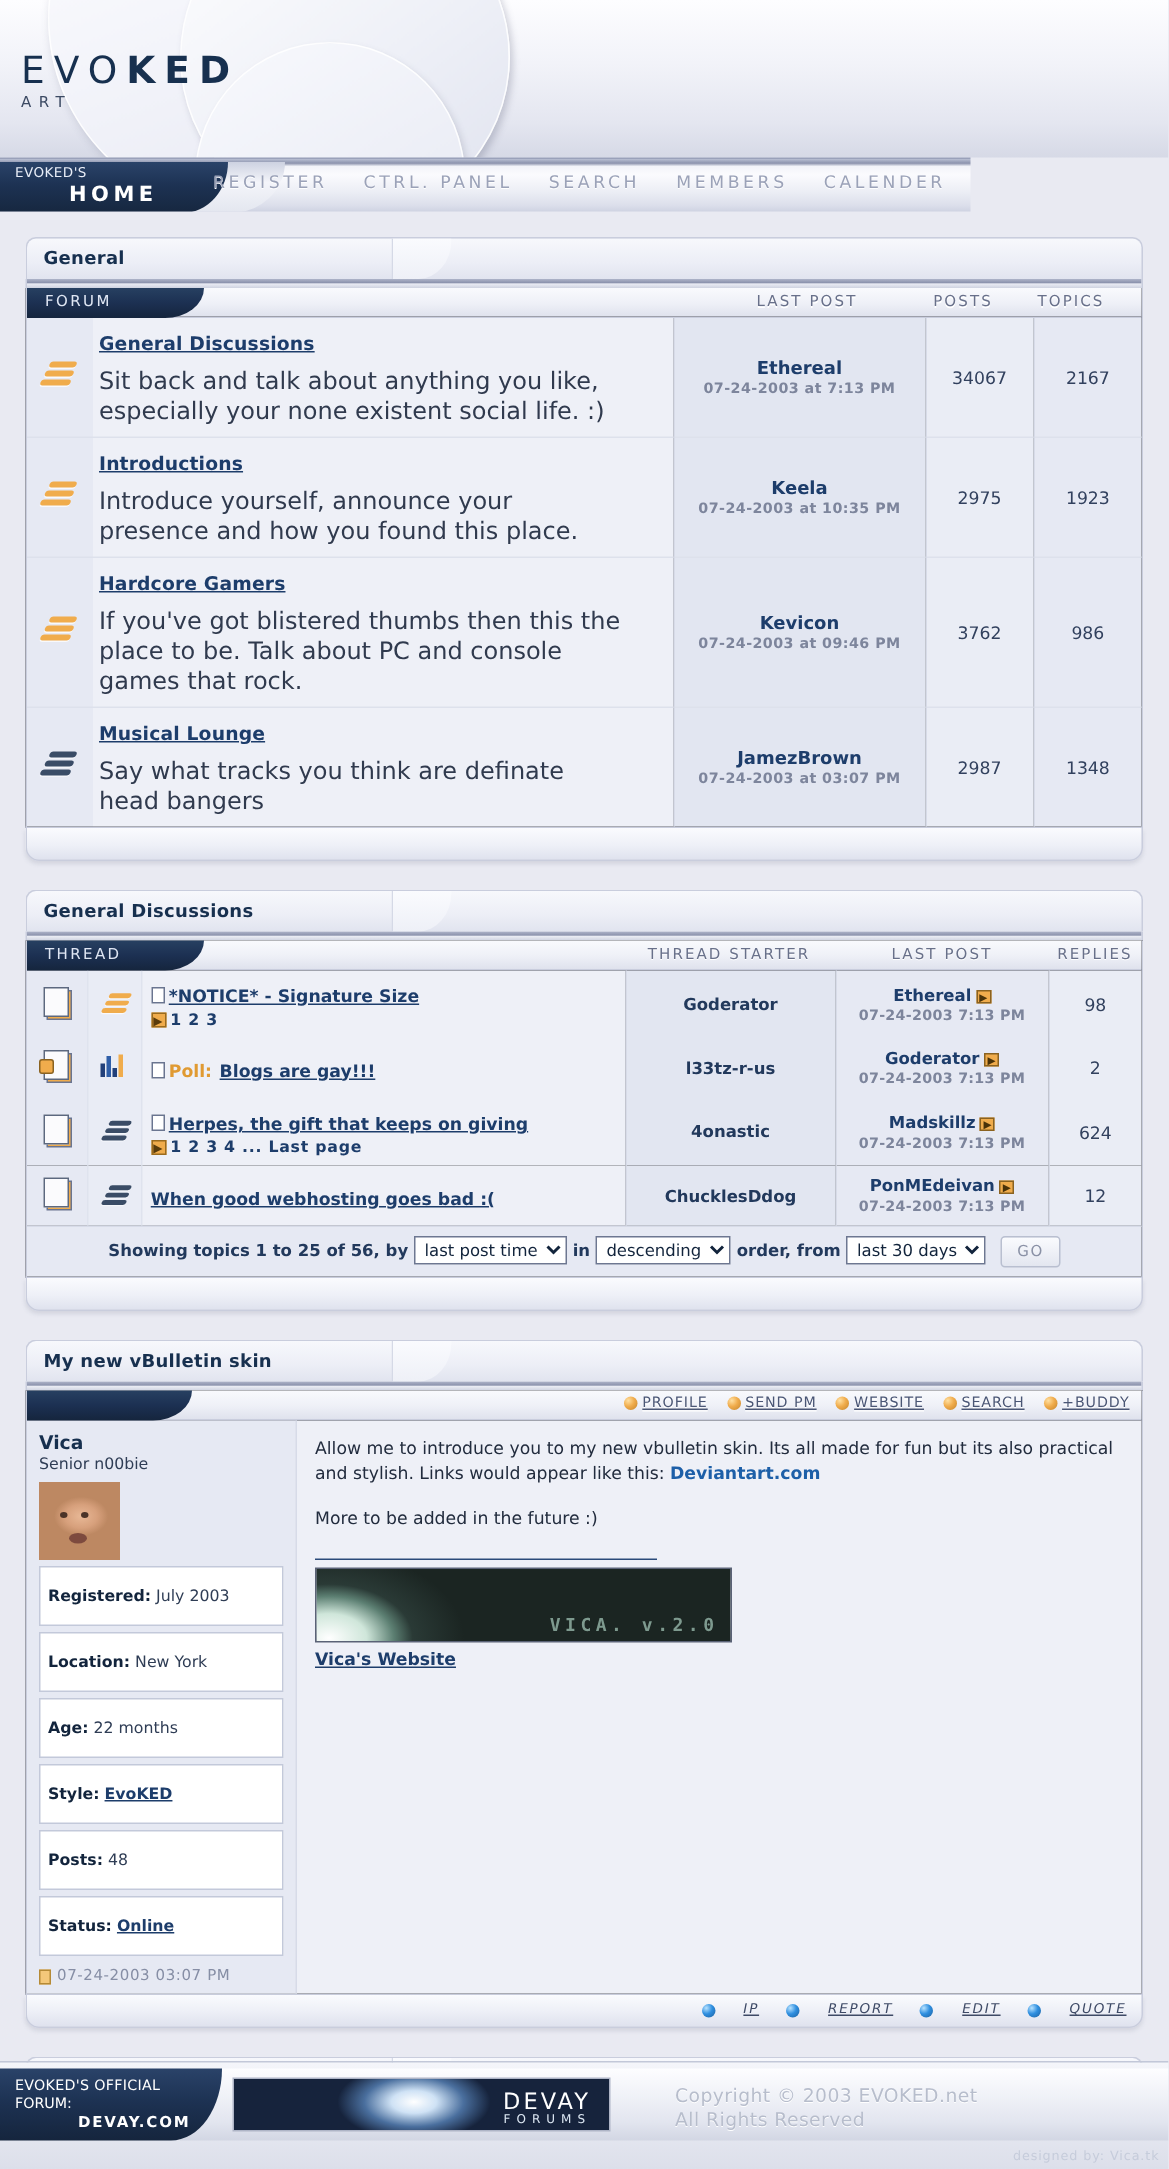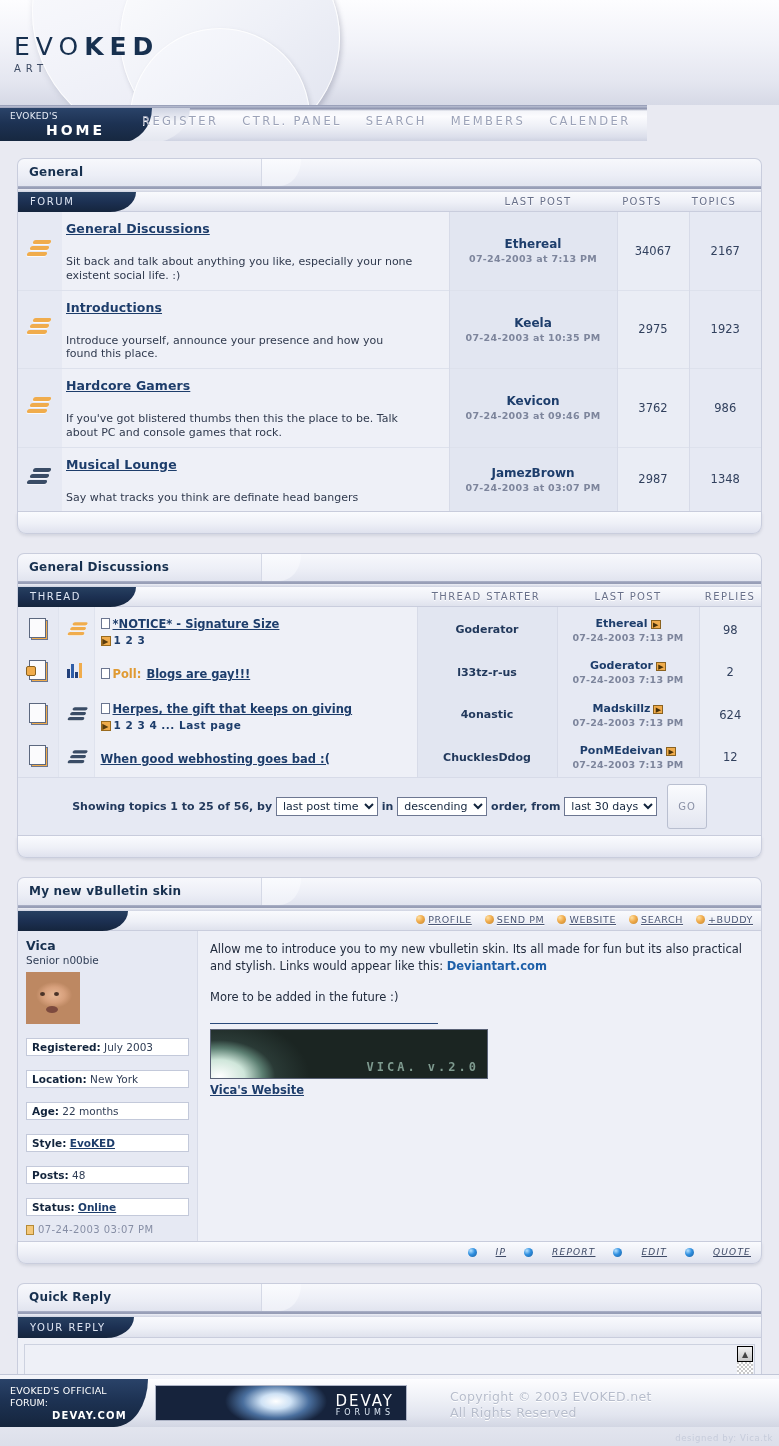--- a/index.html
+++ b/index.html
@@ -152,21 +152,21 @@
   }
   .fr-posts, .fr-topics {
     width: 72px; background: #eaedf5; text-align: center;
     font-size: 11.5px; color: #32415e; border-left: 1px solid #d7dbe8;
   }
   .fr-topics { width: 72px; background: #e6e9f3; }
   .flink {
     font-size: 12.5px; font-weight: 700; color: #1d3d6b;
     text-decoration: underline; letter-spacing: .1px;
   }
-  .fdesc { font-size: 11px; color: #303a4e; line-height: 1.25; margin-top: 18px; max-width: 350px;}
+  .fdesc { font-size: 16px; color: #303a4e; line-height: 1.25; margin-top: 7px; max-width: 350px;}
   .lp-user { font-size: 12px; font-weight: 700; color: #1d3d6b; }
   .lp-date { font-size: 9.5px; font-weight: 700; color: #7d859c; letter-spacing: .3px; margin-top: 2px; }
   .frow-sep td { border-top: 1px solid #dde1ec; }
 
   
   .stripes { display: inline-block; width: 26px; height: 20px; position: relative; }
   .stripes i {
     position: absolute; height: 4px; border-radius: 2px; display: block;
     transform: skewX(-20deg);
   }
@@ -234,21 +234,21 @@
     background: #e6e9f3; border-top: 1px solid #d7dbe8;
     padding: 6px 8px; text-align: center;
     font-size: 11px; font-weight: 700; color: #22395c;
   }
   .showbar select {
     font-family: "DejaVu Sans","Liberation Sans",sans-serif; font-size: 11px;
     border: 1px solid #6d7791; background: #ffffff; color: #12243c; padding: 1px 2px;
   }
   .gobtn {
     font-family: "DejaVu Sans","Liberation Sans",sans-serif; font-size: 10px;
-    letter-spacing: 1px; color: #8a91a6; padding: 16px 10px;
+    letter-spacing: 1px; color: #8a91a6; padding: 4px 10px;
     border: 1px solid #b9bfd0; background: linear-gradient(to bottom,#fafbfe,#e3e6f0);
     border-radius: 3px; margin-left: 6px; text-align: center;
   }
 
   
   .post-head {
     position: relative; height: 20px;
     background: linear-gradient(to bottom,#f9fafd 0%, #eef0f7 55%, #dfe2ed 100%);
     border-bottom: 1px solid #c9cddd;
   }
@@ -287,22 +287,22 @@
   }
   .avatar:before {
     content:""; position:absolute; left:14px; top:20px; width:5px; height:4px;
     border-radius:50%; background:#4a3328; box-shadow: 14px 0 0 #4a3328;
   }
   .avatar:after {
     content:""; position:absolute; left:20px; top:34px; width:12px; height:7px;
     border-radius:50%; background:#7d4a3e;
   }
   .pl-field {
-    margin-top: 14px; background: #ffffff; border: 1px solid #c3c9da;
-    padding: 2px 5px; font-size: 10.5px; color: #2f3d55;
+    margin-top: 4px; background: #ffffff; border: 1px solid #c3c9da;
+    padding: 13px 5px; font-size: 10.5px; color: #2f3d55;
   }
   .pl-field b { color: #12243c; }
   .pl-field a { color: #1d3d6b; font-weight: 700; text-decoration: underline; }
   .pl-stamp {
     margin-top: 8px; font-size: 10px; color: #868ea5; letter-spacing: .4px;
     display: flex; align-items: center; gap: 4px;
   }
   .stampdoc {
     width: 8px; height: 10px; background: #f4c87a; border: 1px solid #b58a36; display:inline-block;
   }

